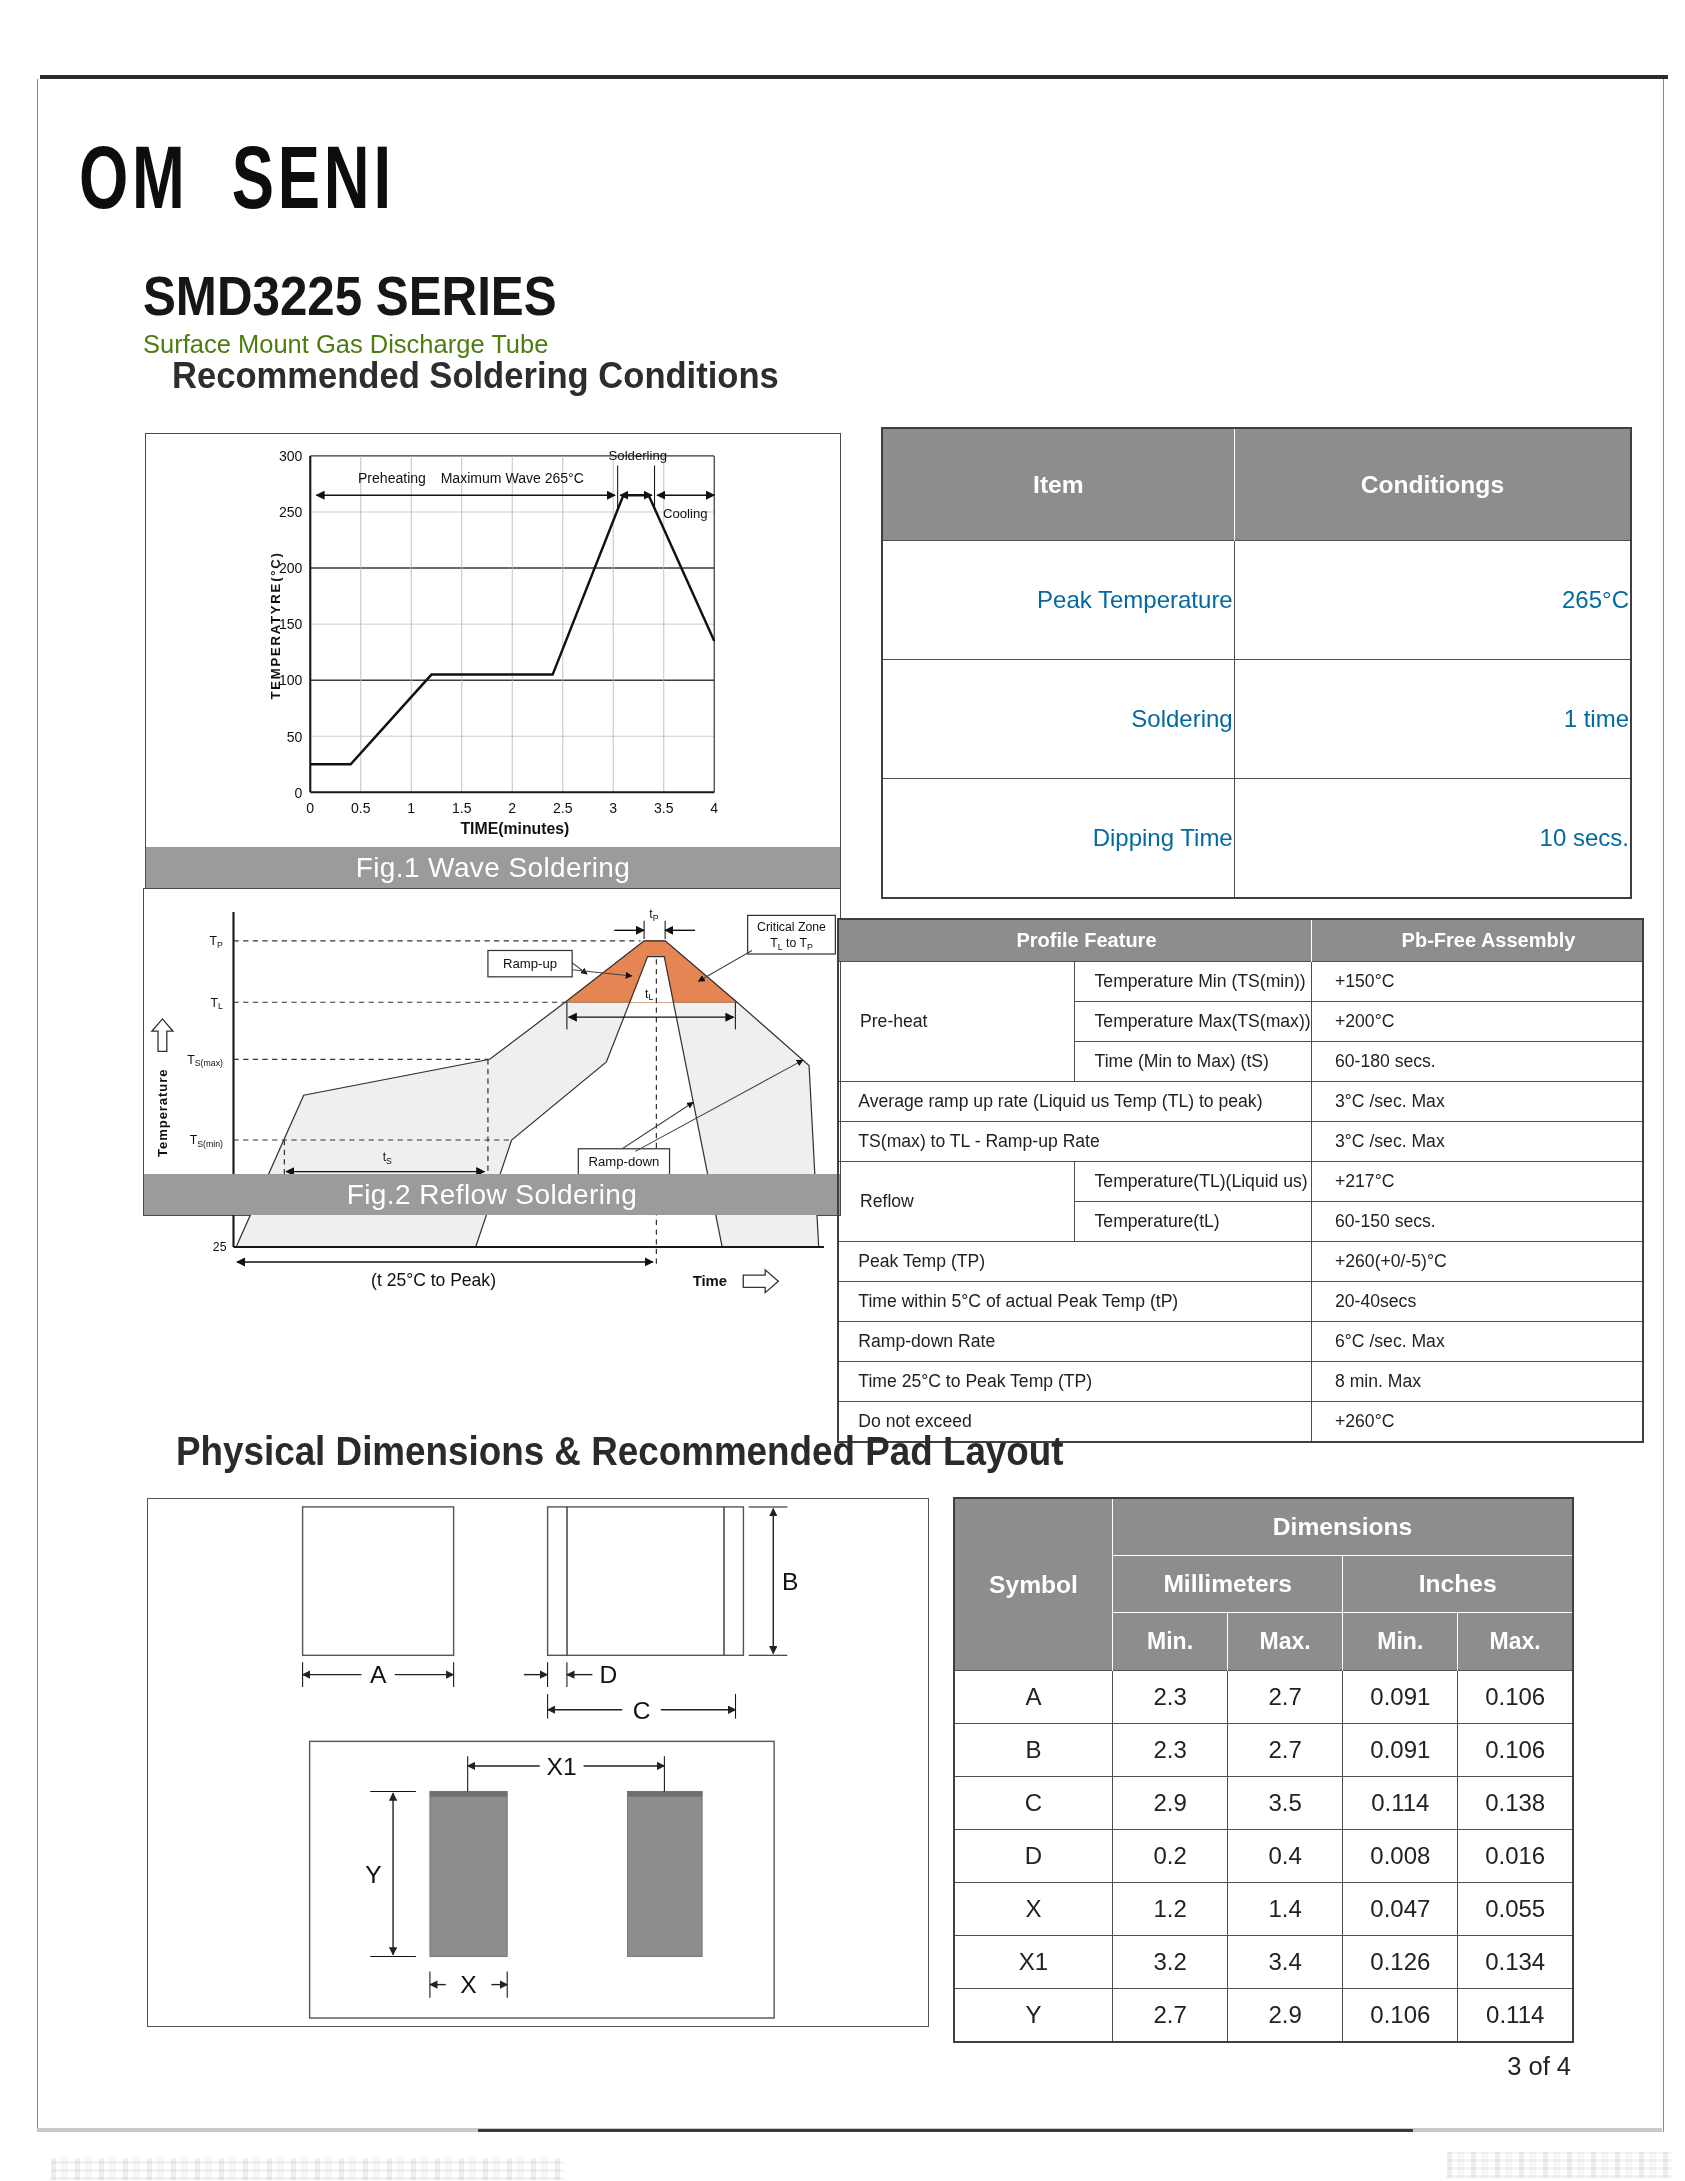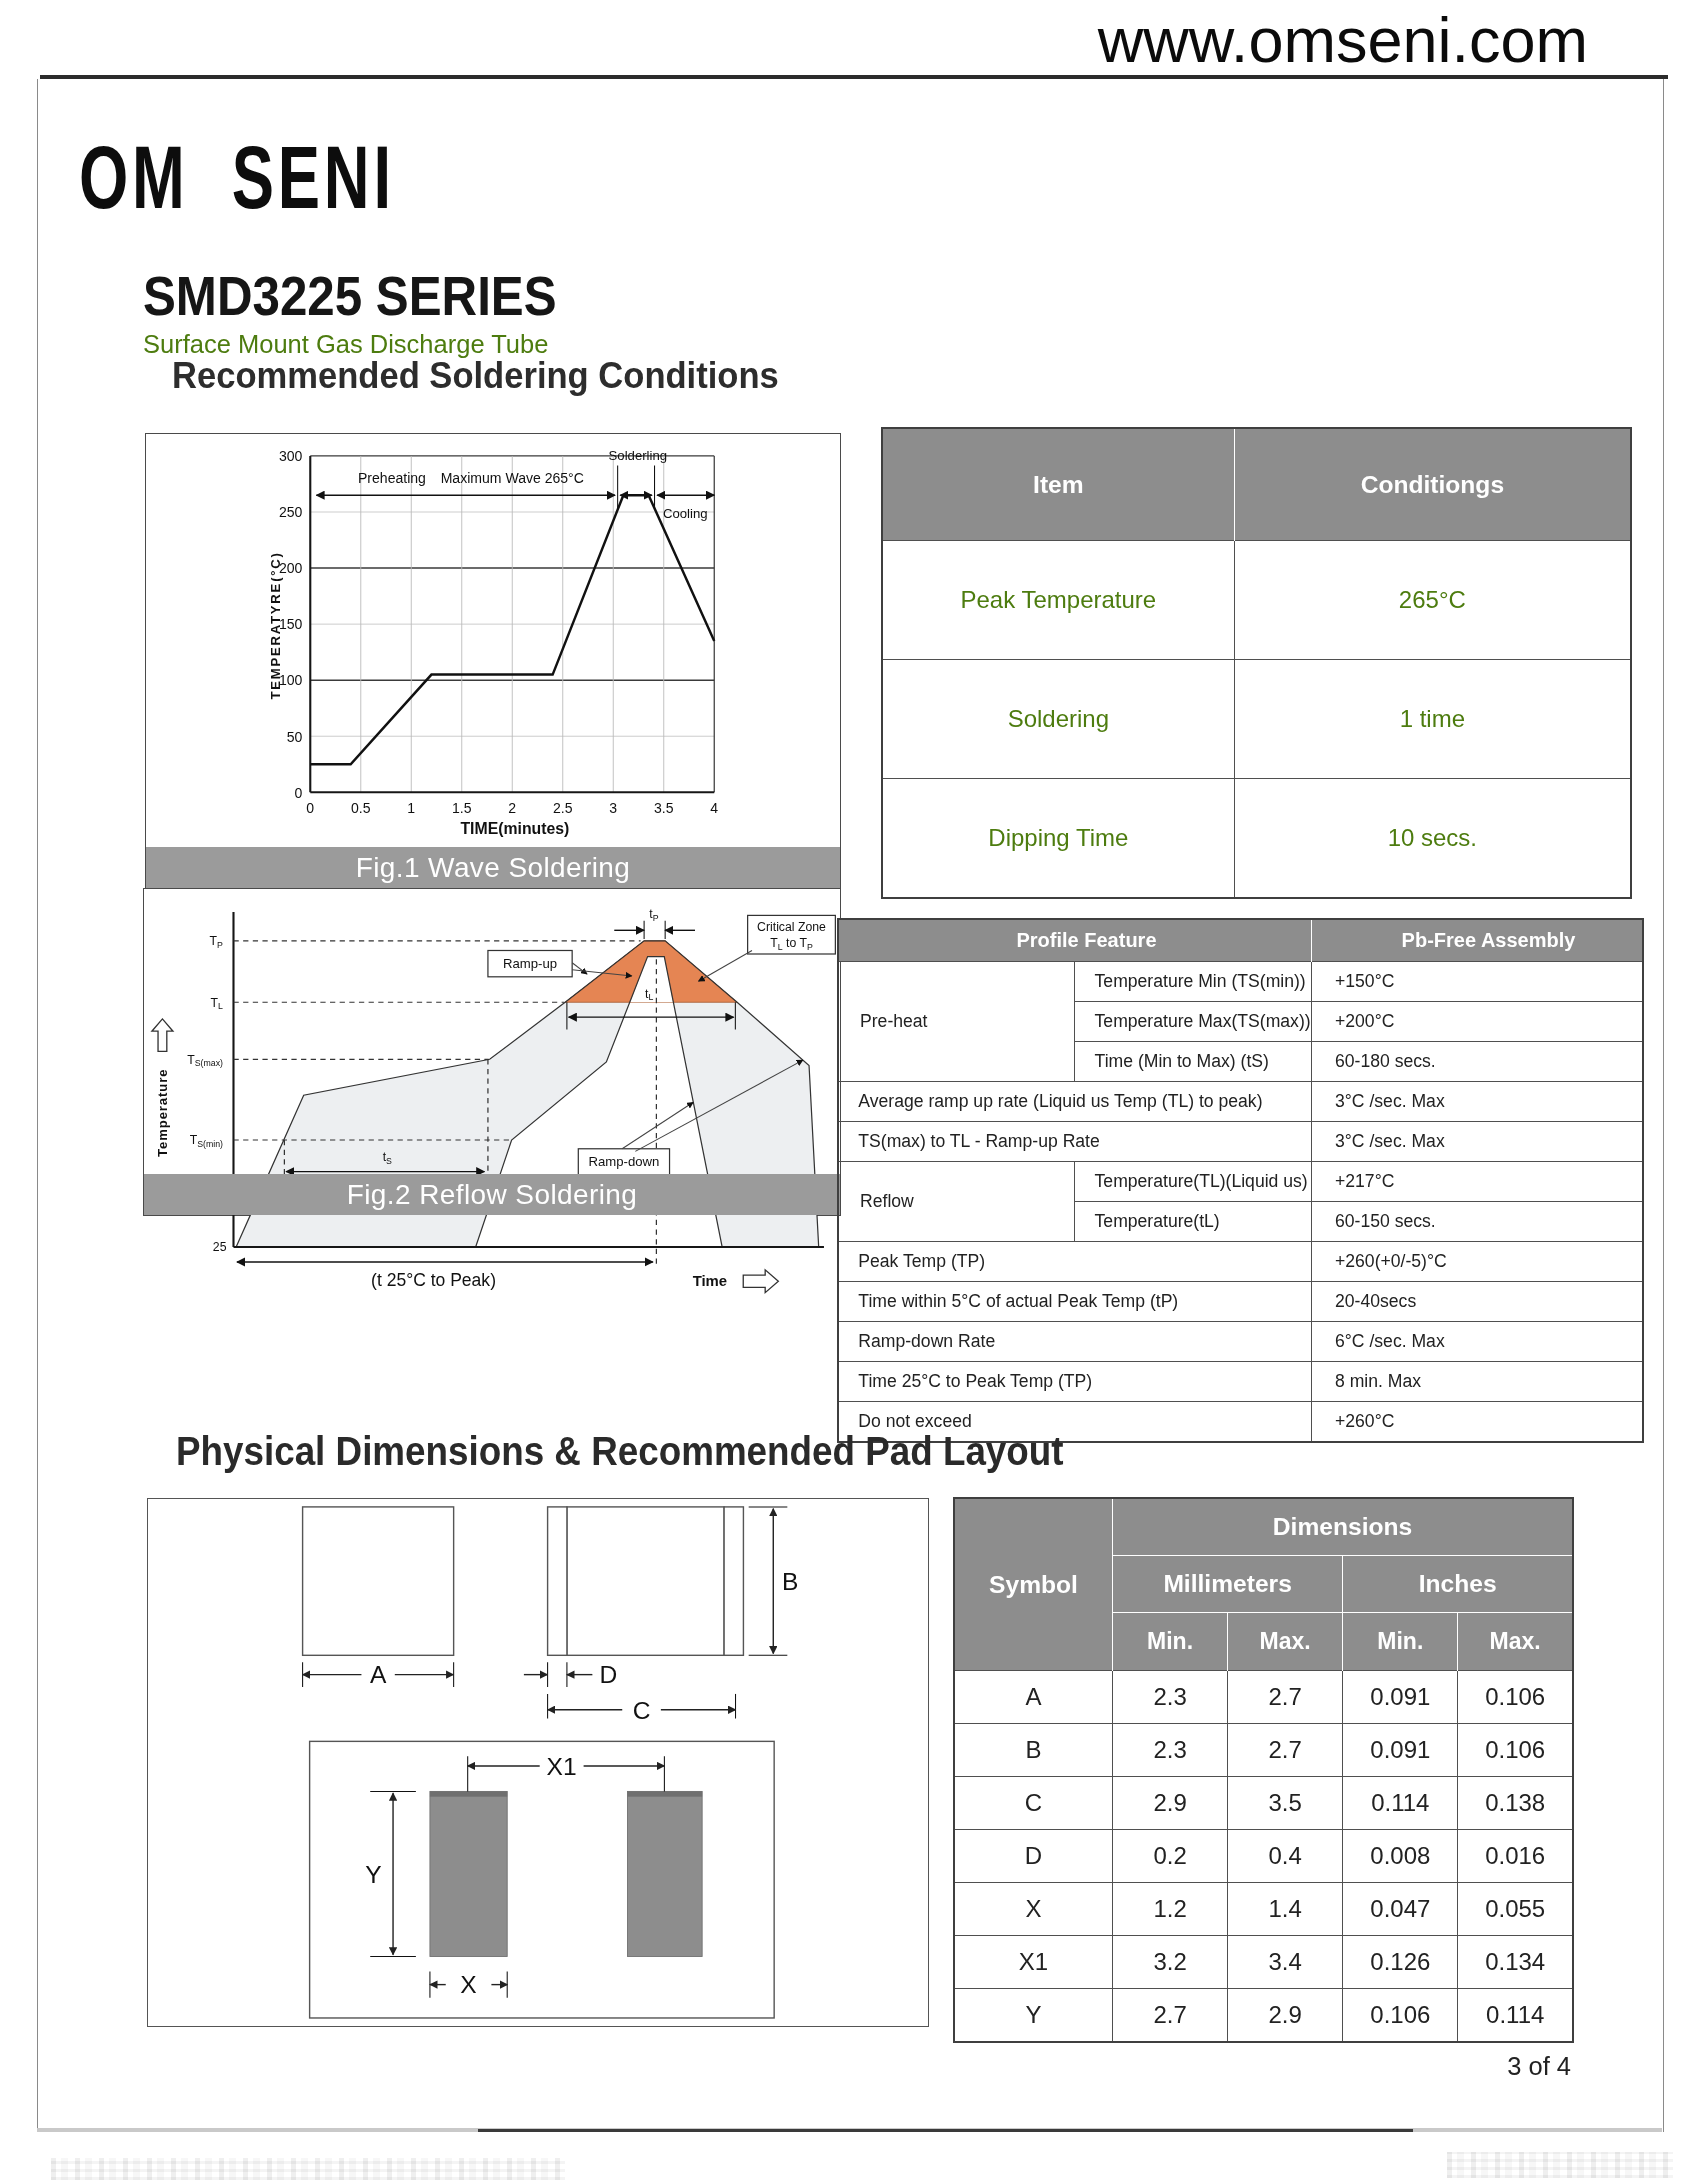--- a/index.html
+++ b/index.html
@@ -23,21 +23,21 @@
   .caption-bar{position:absolute;left:0;bottom:0;width:100%;height:41px;background:#9b9b9b;color:#fff;
                display:flex;align-items:center;justify-content:center;font-size:28px;letter-spacing:0.4px;margin-top:40px;}
   
   table{border-collapse:collapse;table-layout:fixed;}
   th{background:#8d8d8d;color:#fff;font-weight:700;}
   
   #table1{left:837px;top:427px;margin-left:44px;}
   #table1 table{width:751px;border:2.6px solid #3f3f3f;}
   #table1 th{font-size:24.6px;height:109px;border-left:1.8px solid #fff;}
   #table1 th:first-child{border-left:none;}
-  #table1 td{font-size:24px;height:116px;text-align:center;color:#4d7c0f;
+  #table1 td{font-size:24px;height:116px;text-align:right;color:#0369a1;
              border-top:1.8px solid #4f4f4f;border-left:1.8px solid #4f4f4f;}
   #table1 td:first-child{border-left:none;}
   
   #table2{left:837px;top:918px;}
   #table2 table{width:751px;border:2.6px solid #3f3f3f;}
   #table2 th{font-size:20px;height:39px;border-left:1.8px solid #fff;padding-left:24px;}
   #table2 th:first-child{border-left:none;}
   #table2 td{font-size:17.6px;height:37px;color:#222;border:1.3px solid #4f4f4f;
              padding-left:19.3px;text-align:left;overflow:hidden;white-space:nowrap;}
   #table2 td.group{padding-left:21px;}
@@ -78,21 +78,20 @@
   .lblbox{fill:#fff;stroke:#333;stroke-width:1.4;}
   .dim{stroke:#222;stroke-width:1.6;}
   .thin{stroke:#444;stroke-width:1.2;}
   .sub{font-size:10px;}
 </style>
 </head>
 <body>
 
 <div class="sheet">
 
-  <div class="abs" id="site-url">www.omseni.com</div>
   <div class="abs" id="top-rule"></div>
   <div class="abs" id="page-frame"></div>
 
   <div class="abs" id="logo">OM SENI</div>
   <div class="abs" id="series-title">SMD3225 SERIES</div>
   <div class="abs" id="subtitle">Surface Mount Gas Discharge Tube</div>
   <div class="abs" id="sec1-title">Recommended Soldering Conditions</div>
 
   <div class="abs figbox" id="fig1-box">
     <svg id="fig1-svg" width="693" height="411" viewBox="0 0 789 468">

